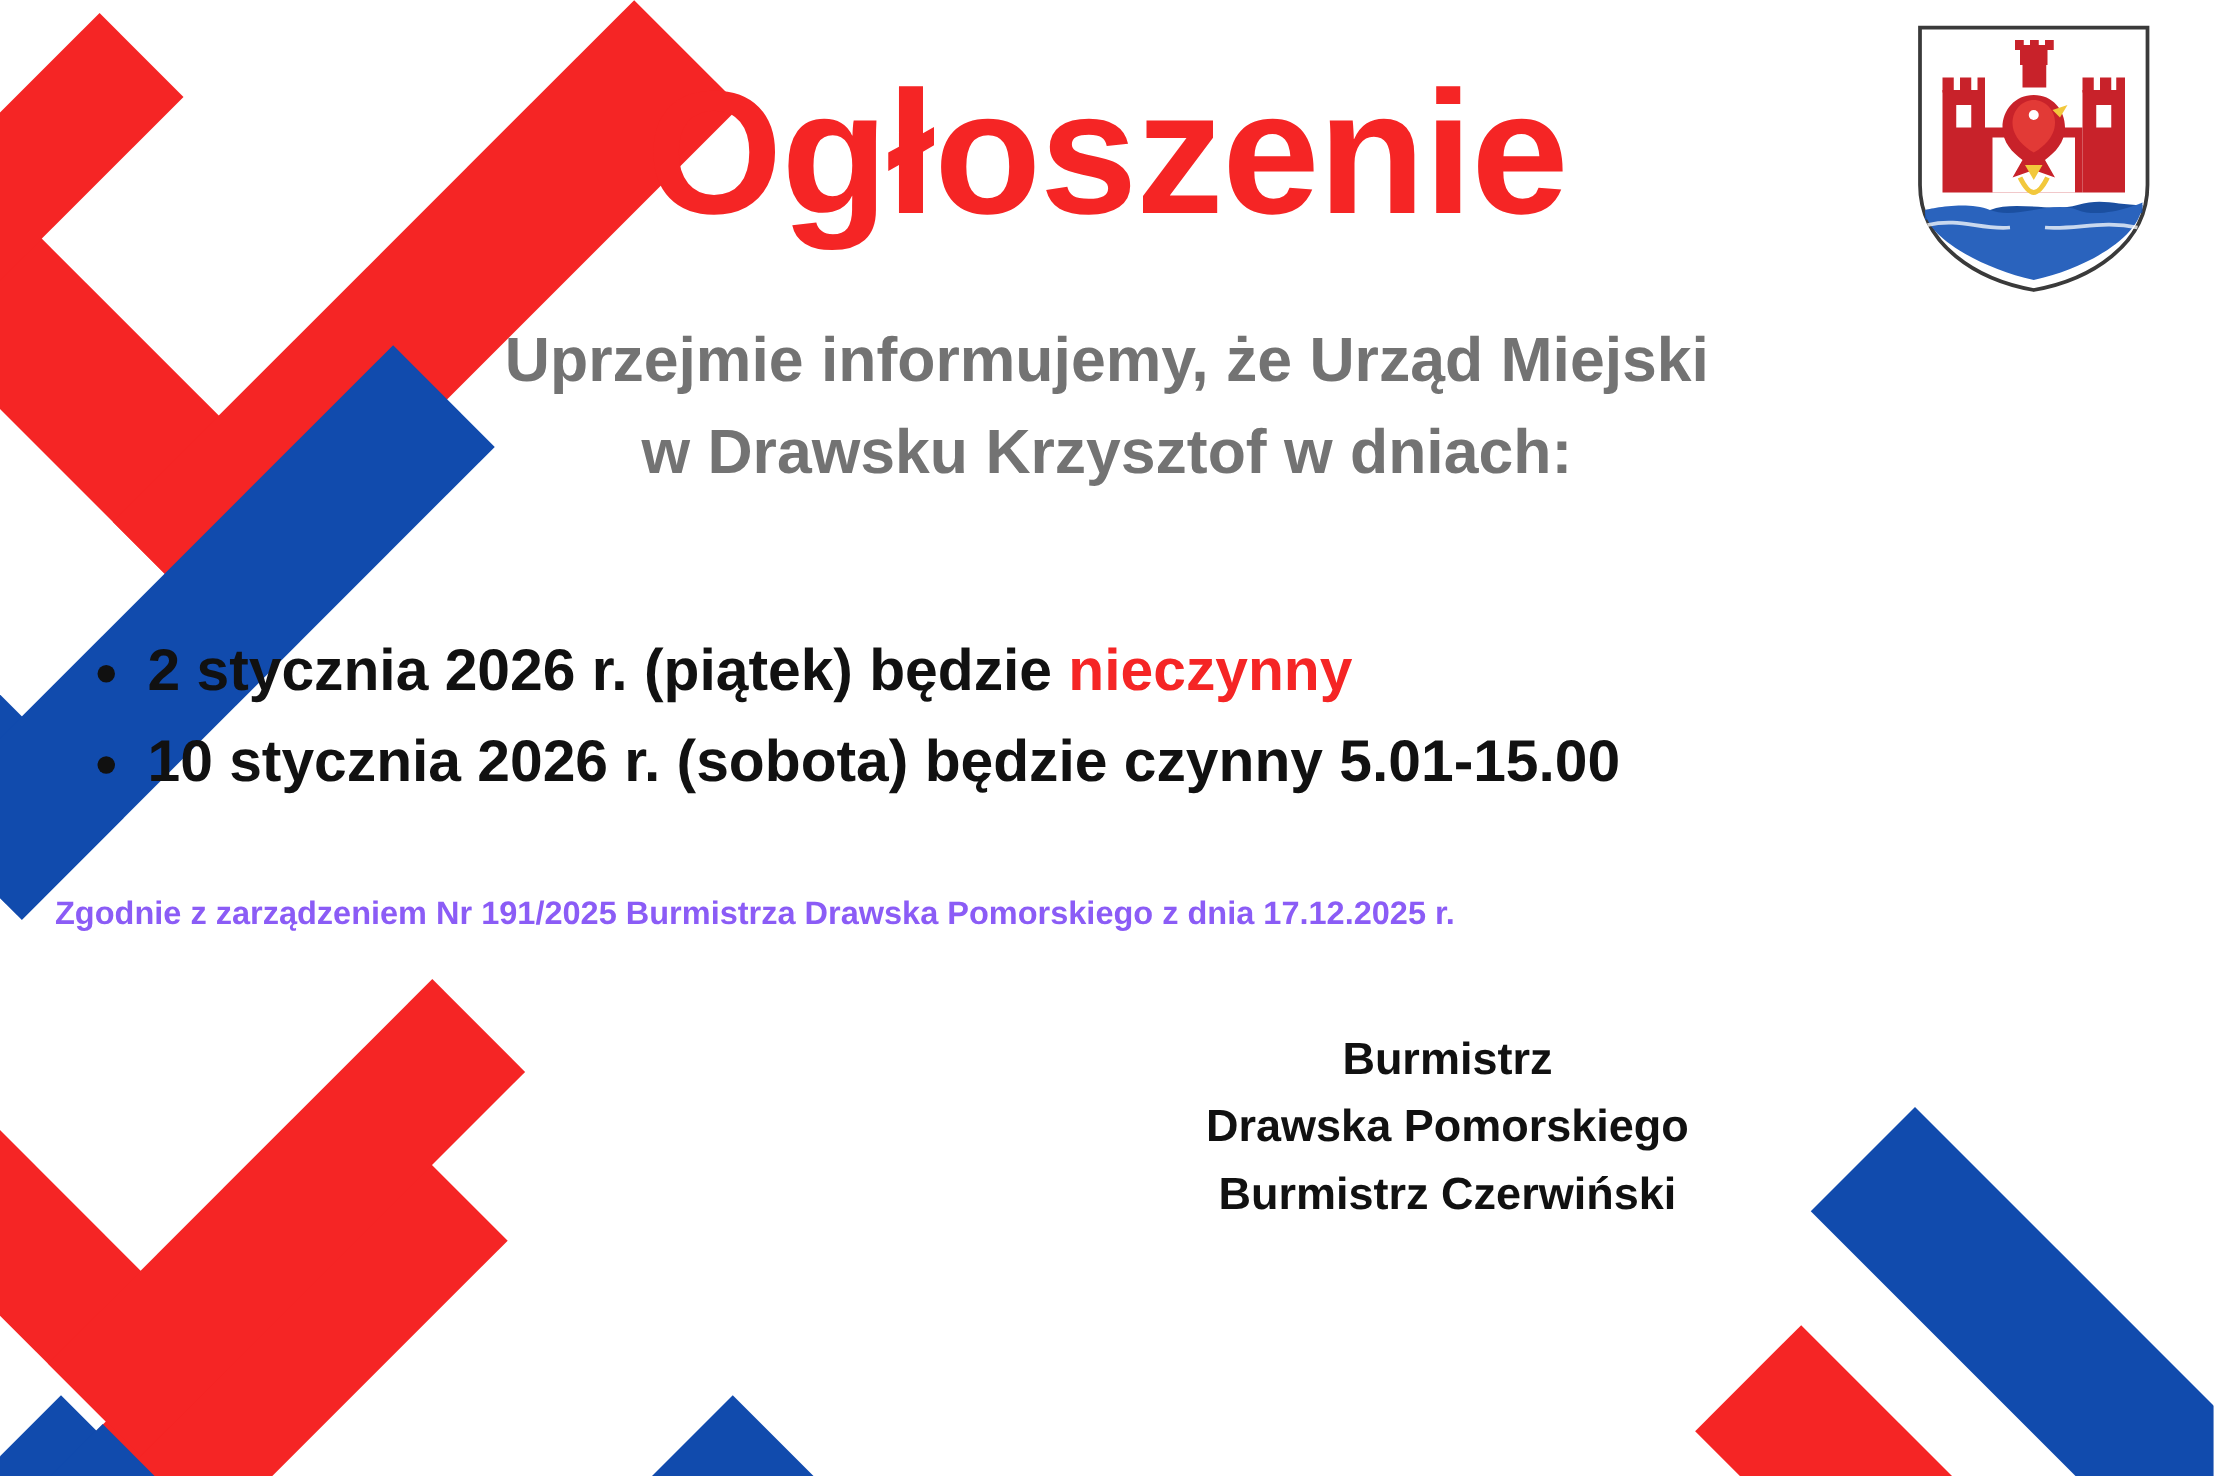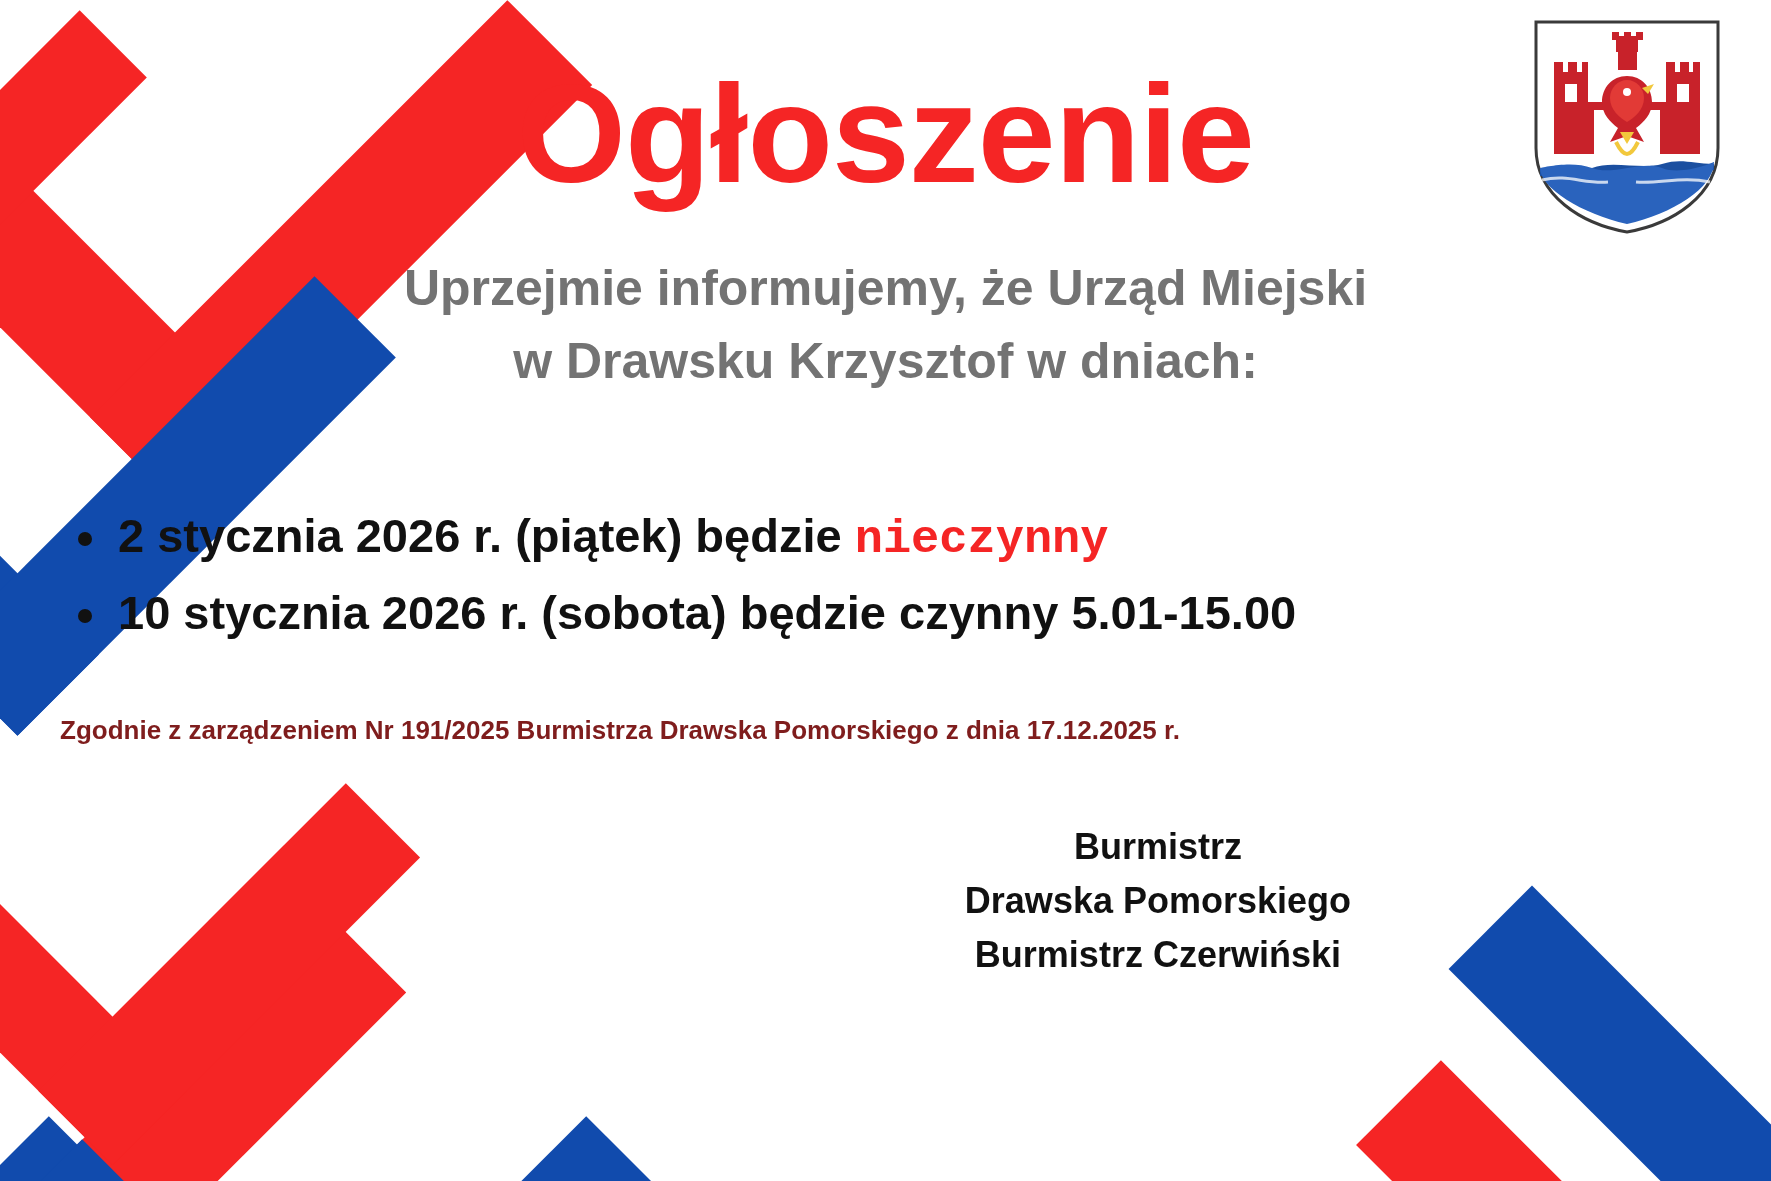--- a/index.html
+++ b/index.html
@@ -129,21 +129,20 @@
   .title {
     position: absolute;
     left: 0; right: 0;
     top: 48px;
     text-align: center;
     color: #f52525;
     font-size: 140px;
     font-weight: bold;
     letter-spacing: -1px;
     line-height: 1.05;
-    margin-top: 12px;
   }
 
   .subtitle {
     position: absolute;
     left: 0; right: 0;
     top: 252px;
     text-align: center;
     color: #737373;
     font-size: 50px;
     font-weight: bold;
@@ -172,28 +171,27 @@
     position: absolute;
     left: 18px;
     top: 32px;
     width: 14px;
     height: 14px;
     background: #111111;
     border-radius: 50%;
   }
   .hl-red {
     color: #f52525;
-    font-family: Liberation Mono, monospace;
   }
 
   .legal {
     position: absolute;
-    left: 60px;
+    left: 44px;
     top: 715px;
-    color: #7f1d1d;
+    color: #8b5cf6;
     font-size: 26px;
     font-weight: bold;
     white-space: nowrap;
   }
 
   .signature {
     position: absolute;
     right: 420px;
     top: 820px;
     text-align: center;

